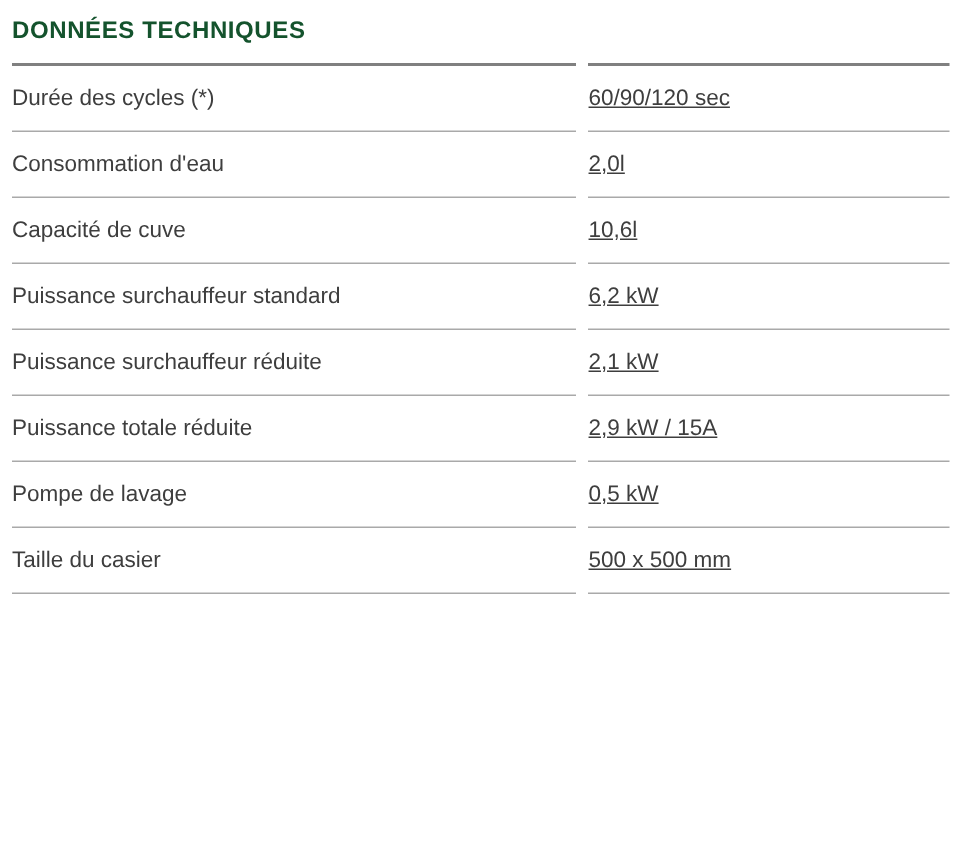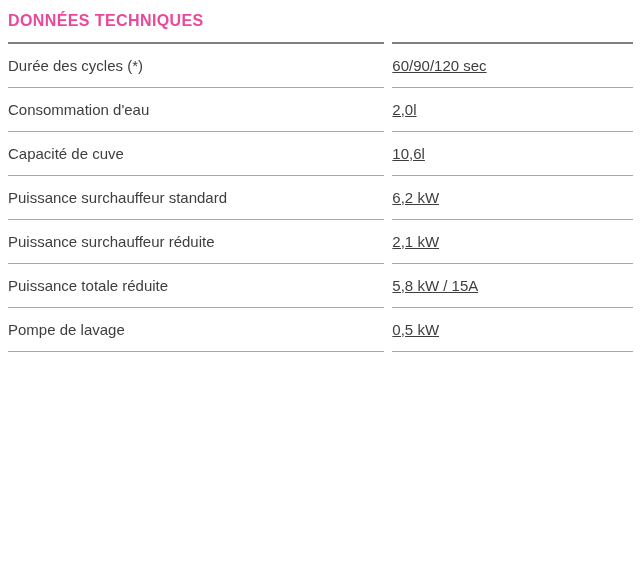--- a/index.html
+++ b/index.html
@@ -13,21 +13,21 @@
     overflow: hidden;
     font-family: "Liberation Sans", "DejaVu Sans", sans-serif;
   }
   .page-title {
     margin: 10px 8px 10px 8px;
     font-size: 16px;
     line-height: 22px;
     font-weight: 700;
     letter-spacing: 0.4px;
     text-transform: uppercase;
-    color: #ec4899;
+    color: #14532d;
   }
   table.spec-table {
     width: 641px;
     border-collapse: separate;
     border-spacing: 8px 0;
     table-layout: fixed;
   }
   table.spec-table td {
     border-bottom: 1px solid #a9a9a9;
     padding: 12px 0 12px 0;
@@ -75,23 +75,27 @@
   </tr>
 
   <tr>
     <td class="spec-label">Puissance surchauffeur réduite</td>
     <td class="spec-value">2,1 kW</td>
   </tr>
 
 
   <tr>
     <td class="spec-label">Puissance totale réduite</td>
-    <td class="spec-value">5,8 kW / 15A</td>
+    <td class="spec-value">2,9 kW / 15A</td>
   </tr>
 
   <tr>
     <td class="spec-label">Pompe de lavage</td>
     <td class="spec-value">0,5 kW</td>
   </tr>
 
+  <tr>
+    <td class="spec-label">Taille du casier</td>
+    <td class="spec-value">500 x 500 mm</td>
+  </tr>
 
 </tbody>
 </table>
 
 </body></html>

